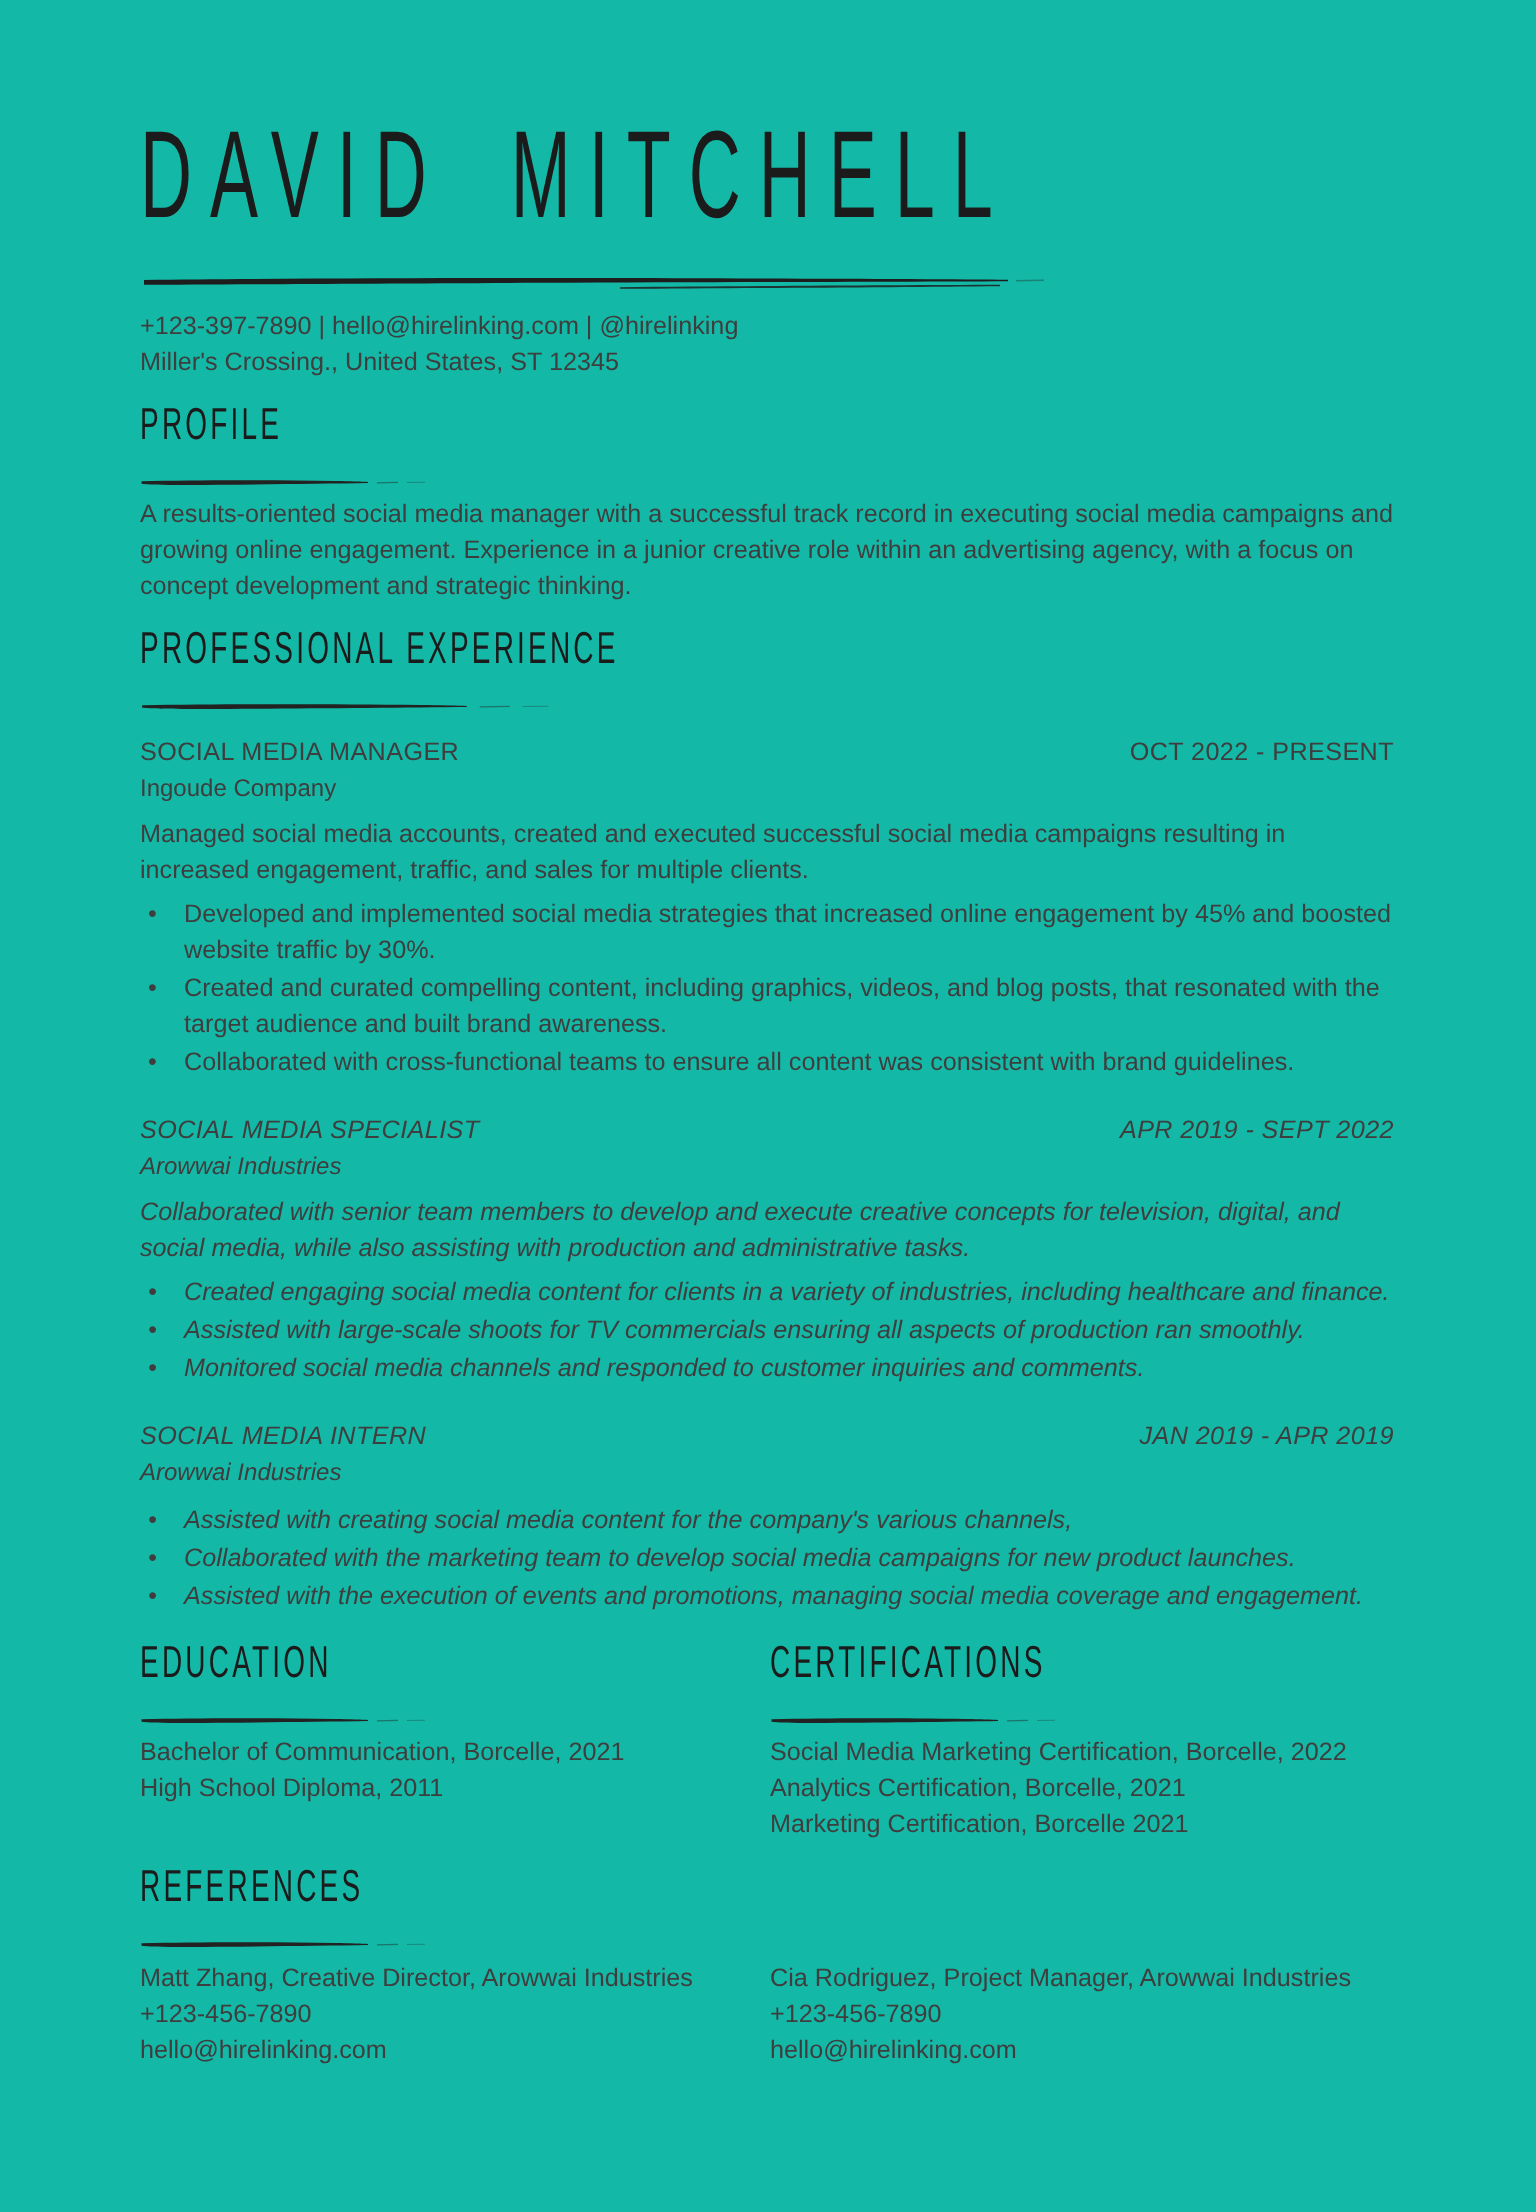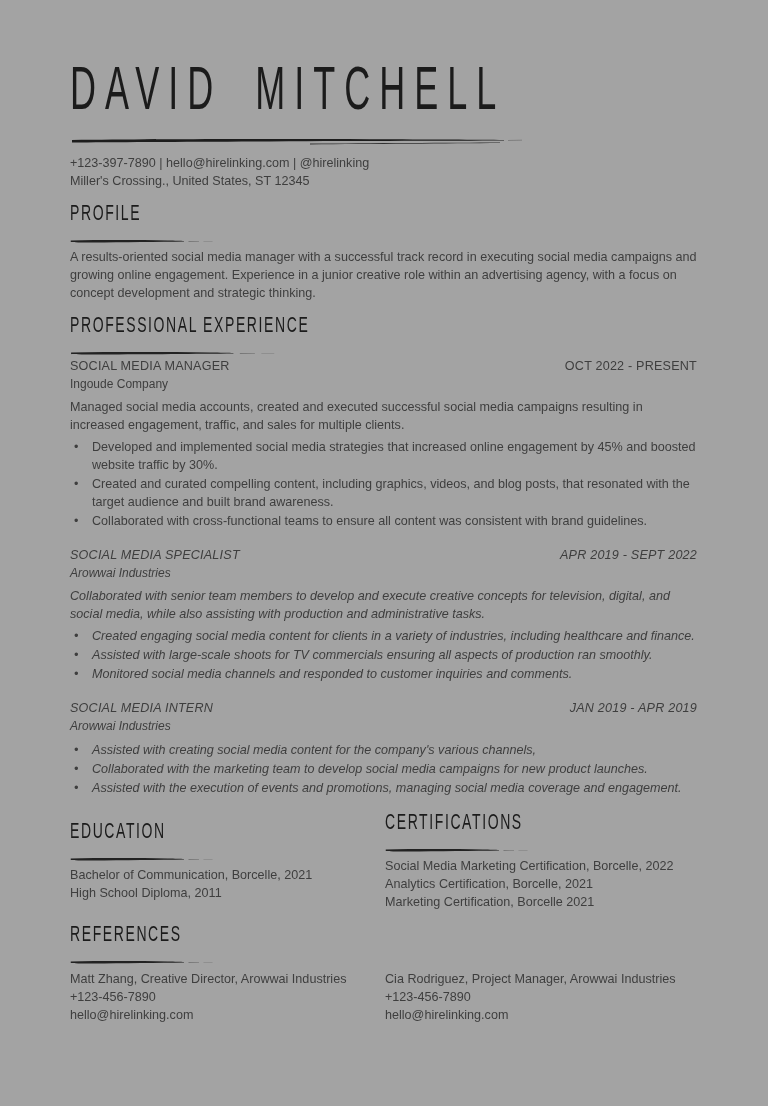--- a/index.html
+++ b/index.html
@@ -1,20 +1,20 @@
 <!DOCTYPE html>
 <html><head>
 <meta charset="utf-8">
 <style>
   html, body { margin: 0; padding: 0; background: #ffffff; }
   .page {
     width: 768px;
     height: 1106px;
     box-sizing: border-box;
-    background: #a3a3a3;
+    background: #14b8a6;
     padding: 0 71px 0 70px;
     font-family: "Liberation Sans", "DejaVu Sans", sans-serif;
     color: #3e3e3e;
     overflow: hidden;
   }
 
   
   .hand {
     display: inline-block;
     font-family: "Liberation Sans", sans-serif;
@@ -55,41 +55,41 @@
   .contact-block { margin-top: 6px; }
 
   section { display: block; }
   .sec-profile   { margin-top: 22px; }
   .sec-exp       { margin-top: 22px; }
   .sec-twocol    { margin-top: 24px; }
   .sec-refs      { margin-top: 22px; }
   .sec-body-gap  { margin-top: 3px; }
 
   
-  .job { }
+  .job { margin-top: 10px; }
   .job + .job { margin-top: 16px; font-style: italic; }
   .job-head { display: flex; justify-content: space-between; align-items: baseline; }
   .job-title { font-size: 12.6px; line-height: 18px; color: #3e3e3e; letter-spacing: 0.2px; }
   .job-dates { font-size: 12.6px; line-height: 18px; color: #3e3e3e; letter-spacing: 0.2px; text-align: right; }
   .job-company { font-size: 12px; line-height: 18px; color: #3e3e3e; }
   .job-summary { margin-top: 5px; }
   .bullets { list-style: none; margin: 4px 0 0 0; padding: 0; }
   .bullets li { position: relative; padding-left: 22px; margin-bottom: 1px; }
   .bullets li::before {
     content: "\2022";
     position: absolute;
     left: 4px;
     top: 0;
     font-size: 12.6px;
     line-height: 18px;
     color: #3e3e3e;
   }
 
   
-  .cols { display: flex; align-items: center; }
+  .cols { display: flex; }
   .col-left  { flex: 0 0 315px; width: 315px; }
   .col-right { flex: 1; min-width: 0; }
   .item { margin: 0; }
   .refs-row { margin-top: 4px; }
 </style>
 </head>
 <body>
 
 <div class="page">
 

